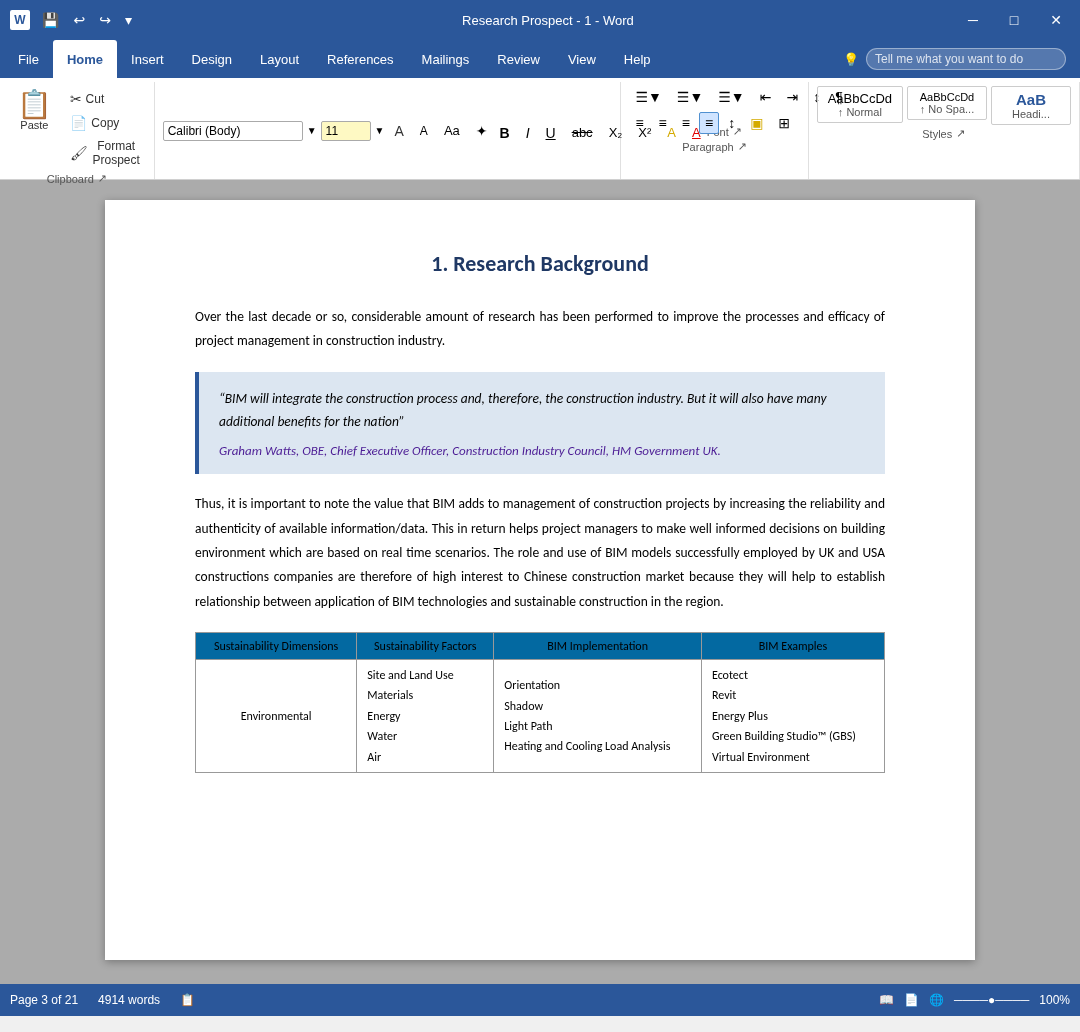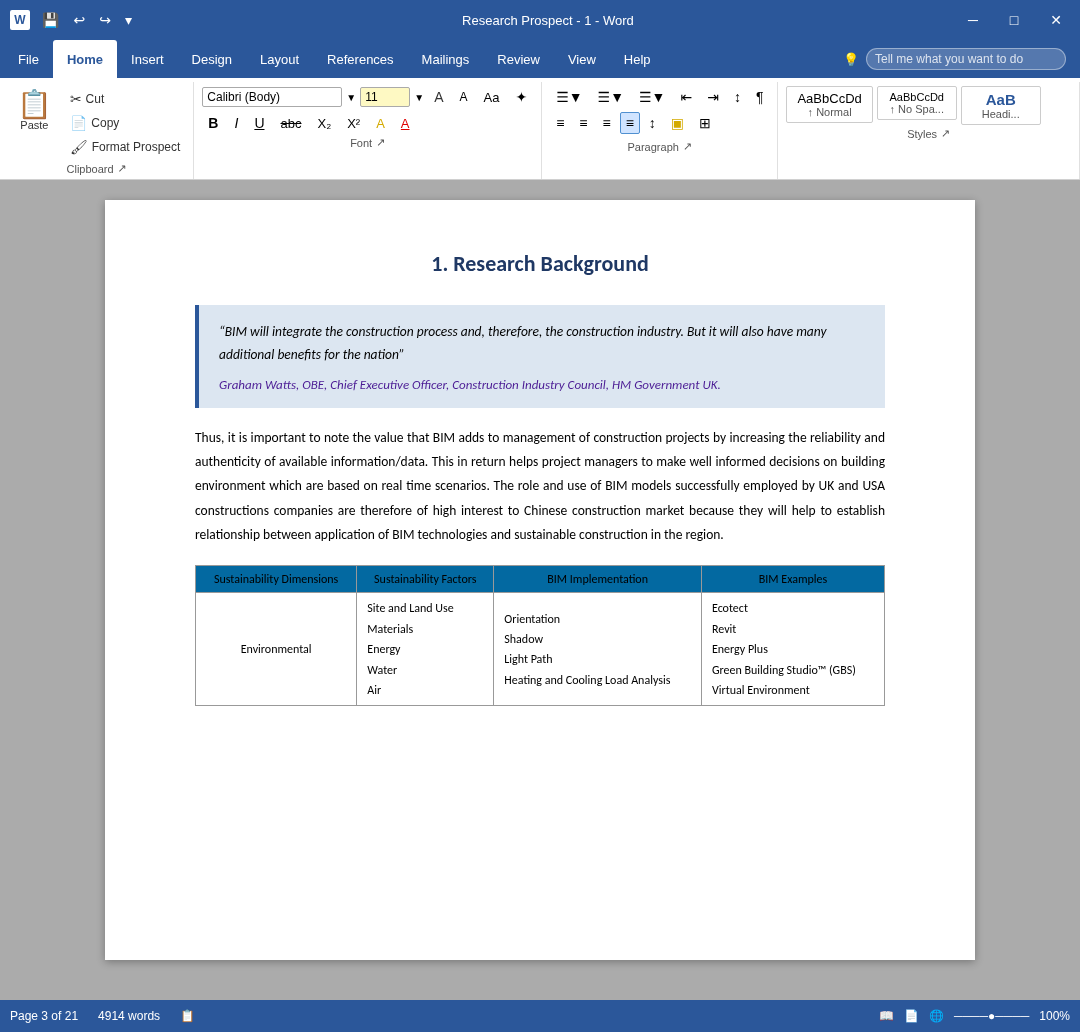--- a/index.html
+++ b/index.html
@@ -115,21 +115,21 @@
       border: 1px solid transparent;
       font-size: 12px;
       color: #333;
       background: none;
     }
     .clip-icon { font-size: 14px; }
 
     
     .font-section {
       display: flex;
-      flex-direction: column;
+      flex-direction: row;
       border-right: 1px solid #e0e0e0;
       padding: 4px 8px 0 8px;
       min-width: 300px;
     }
     .font-row1 { display: flex; gap: 4px; align-items: center; margin-bottom: 4px; }
     .font-row2 { display: flex; gap: 4px; align-items: center; }
     .font-select {
       border: 1px solid #aaa;
       border-radius: 2px;
       font-size: 12px;
@@ -289,21 +289,21 @@
     .status-bar {
       background: #2b579a;
       height: 32px;
       display: flex;
       align-items: center;
       padding: 0 10px;
       color: white;
       font-size: 12px;
       gap: 20px;
       position: fixed;
-      bottom: 0;
+      bottom: 16px;
       width: 1080px;
     }
     .status-right { margin-left: auto; display: flex; gap: 10px; align-items: center; }
   </style>
 </head>
 <body>
 
 <div class="title-bar">
   <div class="title-bar-left">
     <div class="title-bar-icon">
@@ -443,20 +443,21 @@
     </div>
   </div>
 
 </div>
 
 <div class="doc-area">
   <div class="page">
 
     <h1 class="section-heading">1.  Research Background</h1>
 
+    <p class="body-text">Over the last decade or so, considerable amount of research has been performed to improve the processes and efficacy of project management in construction industry.</p>
 
     <div class="quote-block">
       <p class="quote-text">“BIM will integrate the construction process and, therefore, the construction industry. But it will also have many additional benefits for the nation”</p>
       <p class="quote-attribution">Graham Watts, OBE, Chief Executive Officer, Construction Industry Council, HM Government UK.</p>
     </div>
 
     <p class="body-text">Thus, it is important to note the value that BIM adds to management of construction projects by increasing the reliability and authenticity of available information/data. This in return helps project managers to make well informed decisions on building environment which are based on real time scenarios.  The role and use of BIM models successfully employed by UK and USA constructions companies are therefore of high interest to Chinese construction market because they will help to establish relationship between application of BIM technologies and sustainable construction in the region.</p>
 
     <table class="doc-table">
       <thead>

